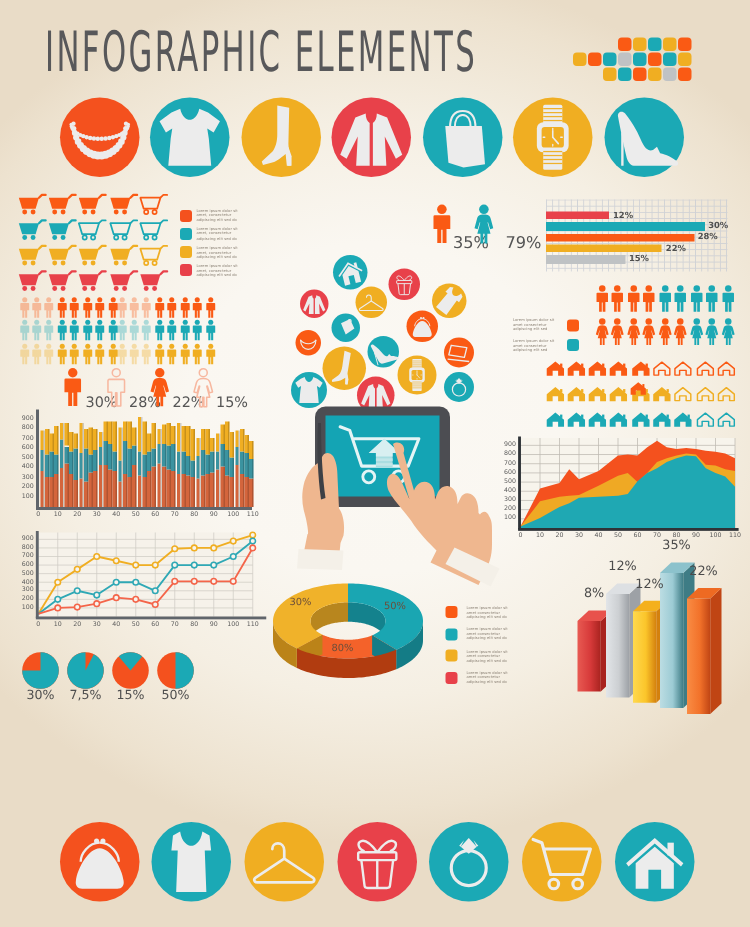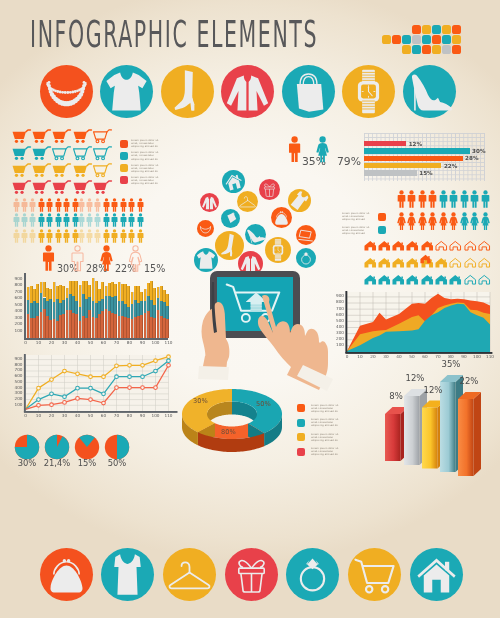--- a/index.html
+++ b/index.html
@@ -1147,21 +1147,21 @@
 <div class="abs" style="left:0;top:0">
       <svg class="abs" style="left:0;top:0" width="500" height="618">
         <circle cx="27" cy="447" r="12.2" fill="#F4511E"></circle>
         <path d="M27,447 L27.00,434.80 A12.2,12.2 0 1 1 14.80,447.00 Z" fill="#1BA9B5"></path>
       </svg>
       <div class="abs pielbl" style="left:11.0px;top:458px;width:32px;text-align:center">30%</div>
       <svg class="abs" style="left:0;top:0" width="500" height="618">
         <circle cx="57" cy="447" r="12.2" fill="#F4511E"></circle>
         <path d="M57,447 L62.54,436.13 A12.2,12.2 0 1 1 57.00,434.80 Z" fill="#1BA9B5"></path>
       </svg>
-      <div class="abs pielbl" style="left:41.0px;top:458px;width:32px;text-align:center">21,4%</div>
+      <div class="abs pielbl" style="left:41.0px;top:458px;width:32px;text-align:center">7,5%</div>
       <svg class="abs" style="left:0;top:0" width="500" height="618">
         <circle cx="87" cy="447" r="12.2" fill="#F4511E"></circle>
         <path d="M87,447 L79.22,437.60 A12.2,12.2 0 0 1 94.78,437.60 Z" fill="#1BA9B5"></path>
       </svg>
       <div class="abs pielbl" style="left:71.0px;top:458px;width:32px;text-align:center">15%</div>
       <svg class="abs" style="left:0;top:0" width="500" height="618">
         <circle cx="117" cy="447" r="12.2" fill="#F4511E"></circle>
         <path d="M117,447 L117.00,434.80 A12.2,12.2 0 0 1 117.00,459.20 Z" fill="#1BA9B5"></path>
       </svg>
       <div class="abs pielbl" style="left:101.0px;top:458px;width:32px;text-align:center">50%</div>

